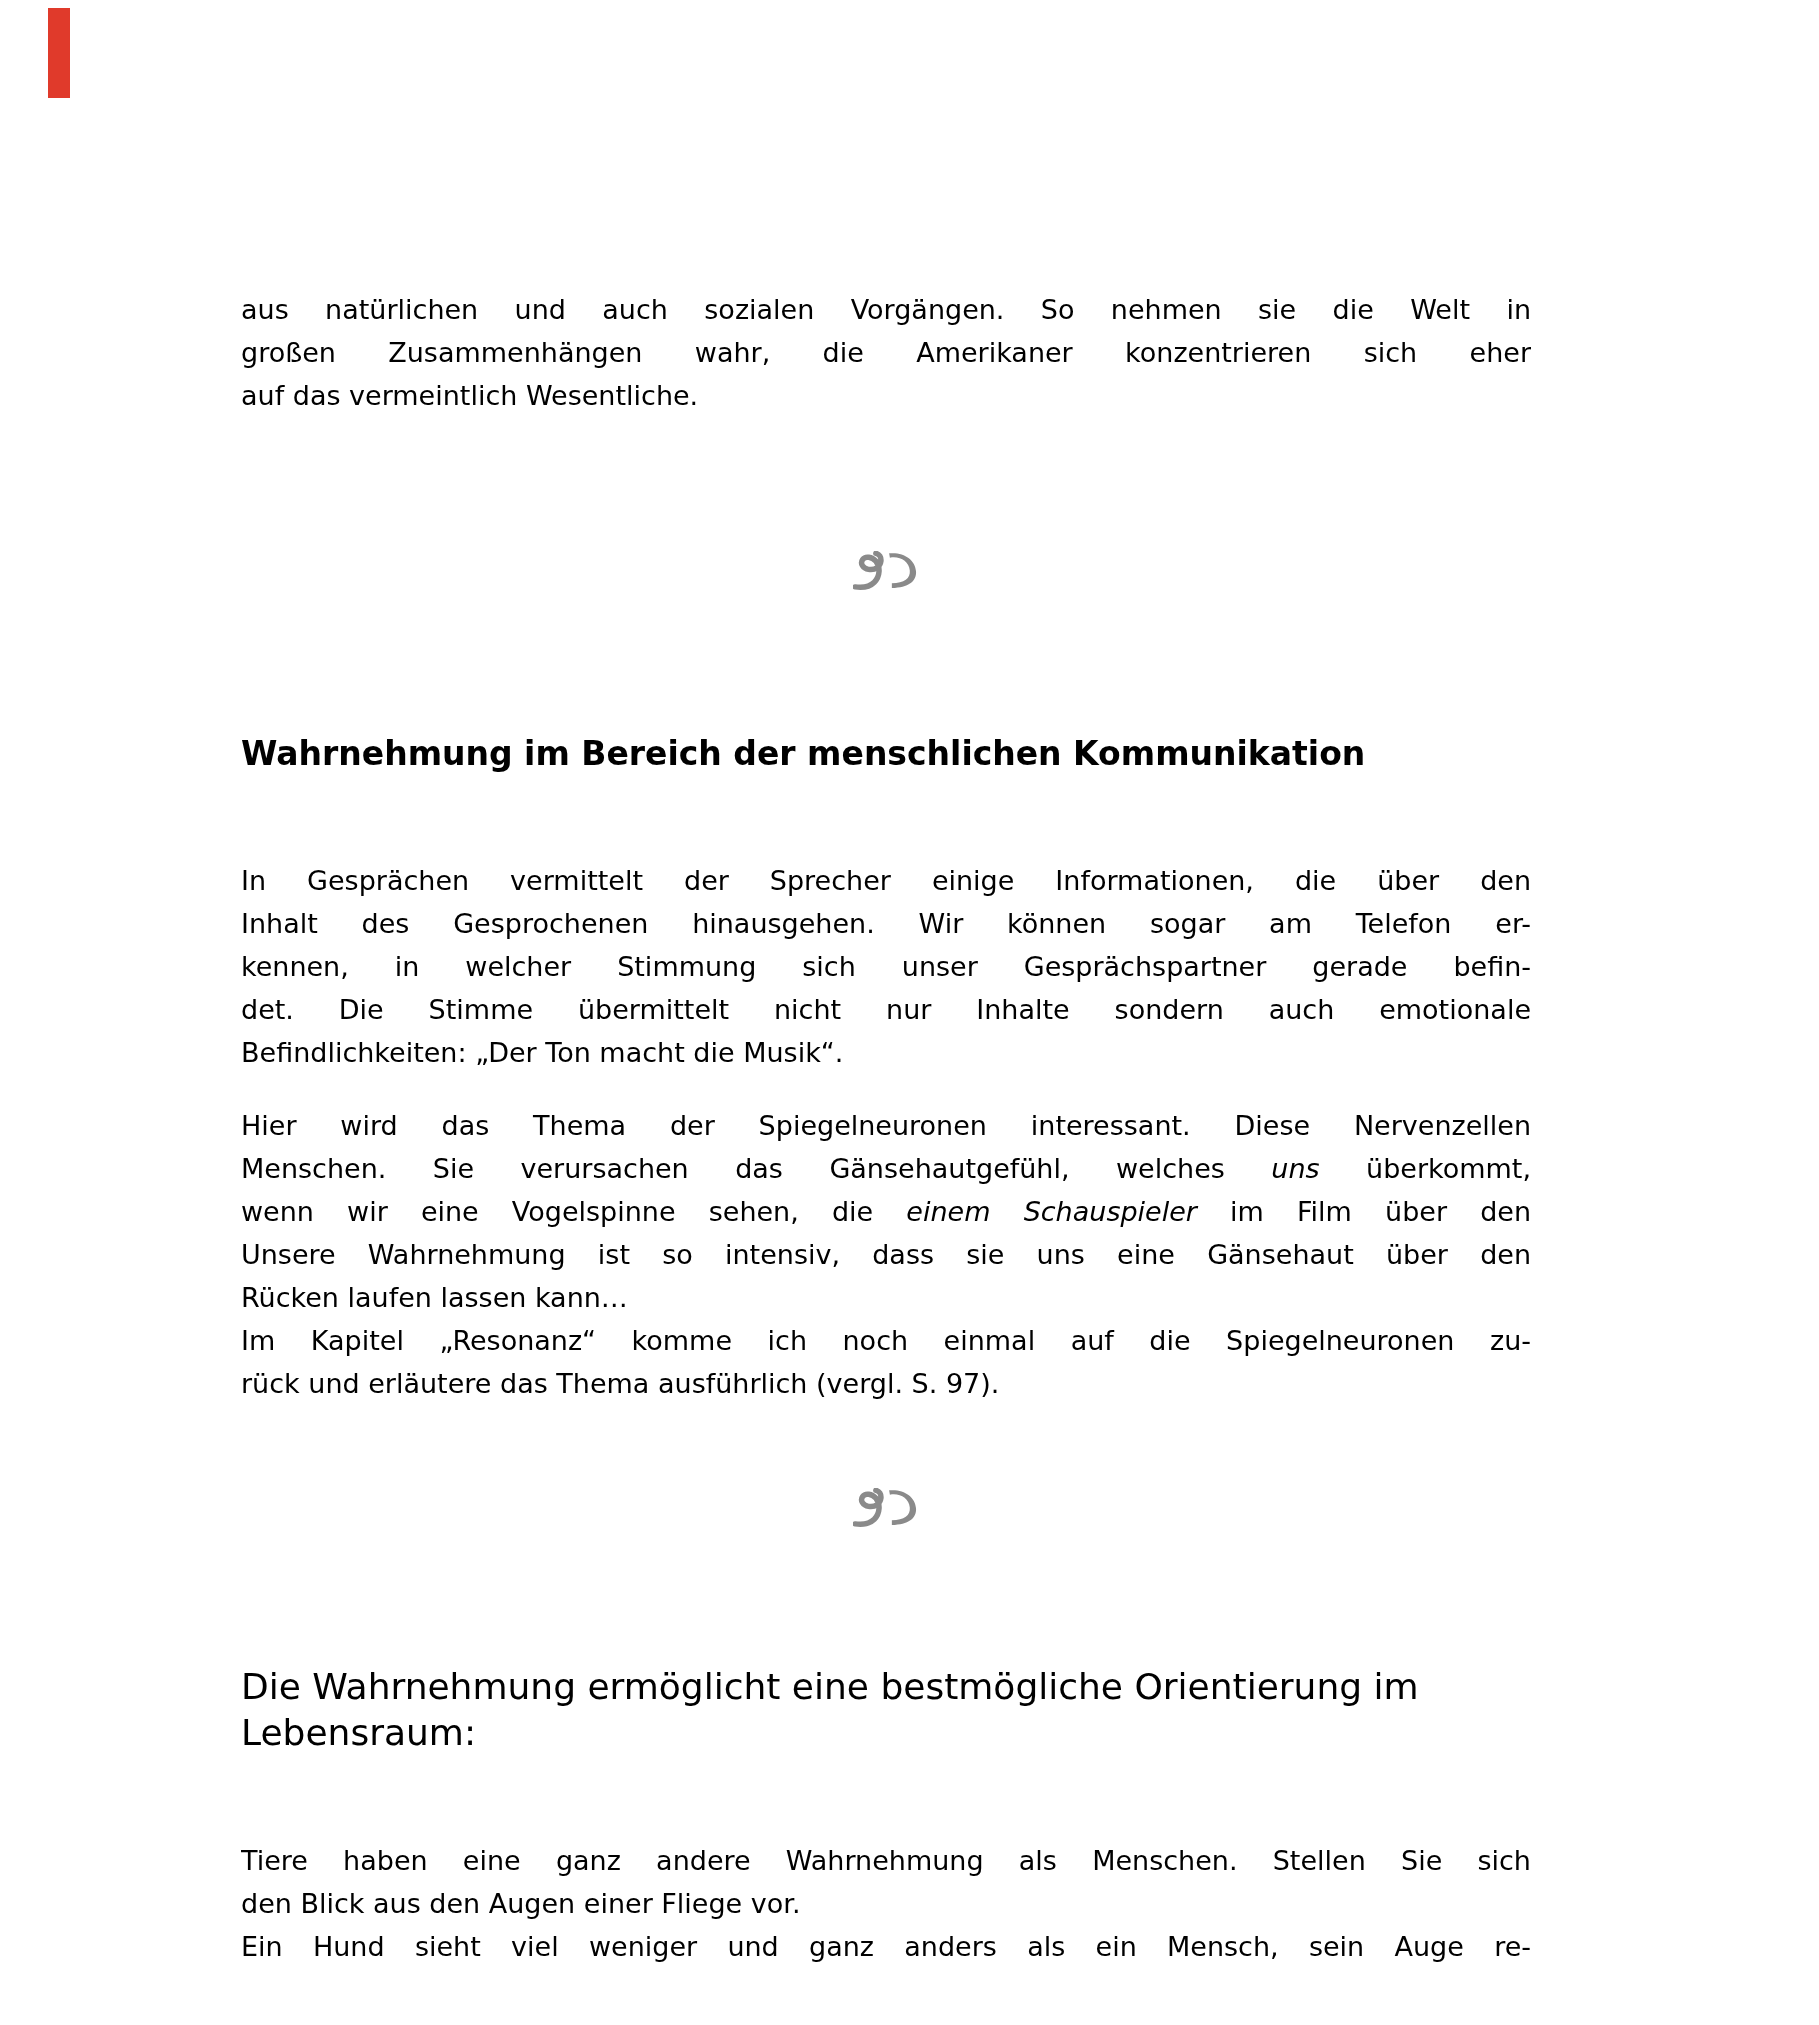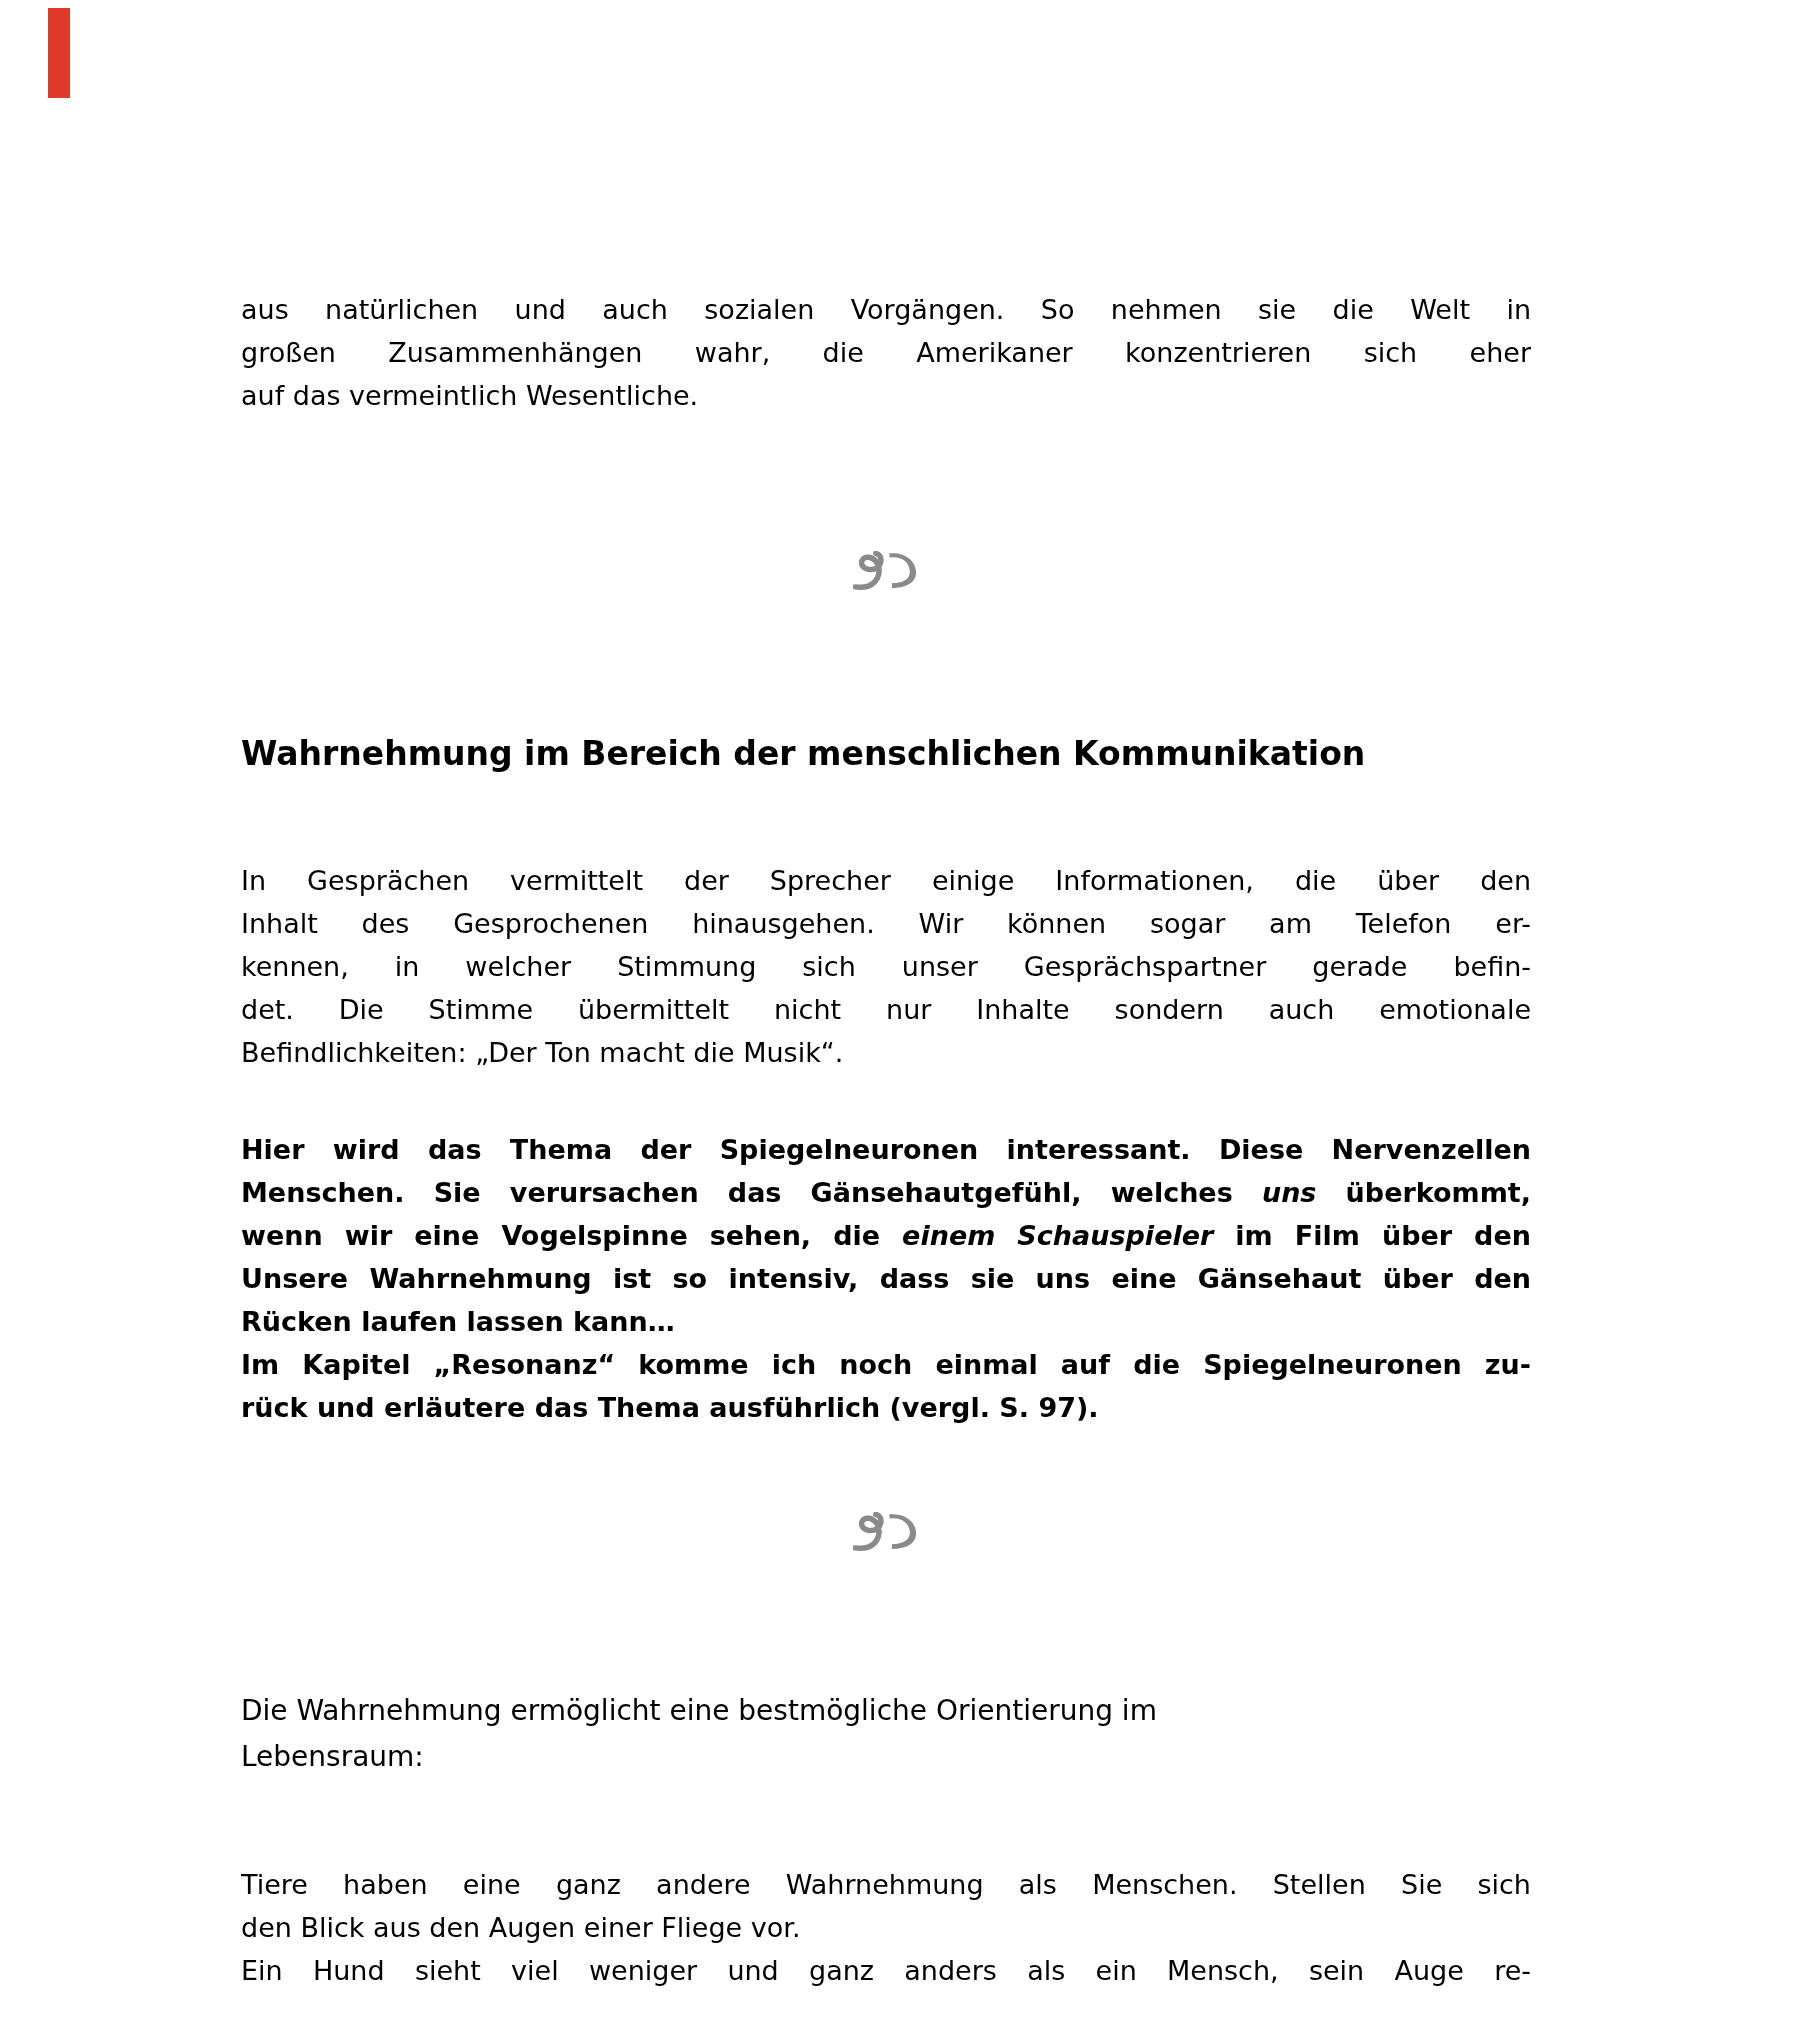--- a/index.html
+++ b/index.html
@@ -22,39 +22,39 @@
     background: #e03a2b;
   }
   #content {
     position: absolute;
     left: 241px;
     top: 288px;
     width: 1290px;
   }
   .para     { font-size: 27px; line-height: 43px; font-weight: normal; }
   .heading  { font-size: 33px; line-height: 43px; font-weight: bold; }
-  .subheading { font-size: 28px; line-height: 46px; font-weight: normal; }
+  .subheading { font-size: 36px; line-height: 46px; font-weight: normal; }
   .line { text-align: justify; text-align-last: justify; overflow: hidden; }
   .para .line, .heading .line { height: 43px; }
   .subheading .line { height: 46px; }
   .line.last { text-align: center; text-align-last: left; }
   .it { font-style: italic; }
   .ornament {
     height: 39px;
     display: flex;
     justify-content: center;
     align-items: center;
     color: #8a8a8a;
   }
   .ornament svg { display: block; }
   
   #content > :nth-child(2) { margin-top: 134px; } 
   #content > :nth-child(3) { margin-top: 142px; } 
   #content > :nth-child(4) { margin-top: 84px; }
-  #content > :nth-child(5) { margin-top: 54px; font-weight: bold; }
+  #content > :nth-child(5) { margin-top: 30px; }
   #content > :nth-child(6) { margin-top: 83px; } 
   #content > :nth-child(7) { margin-top: 137px; } 
   #content > :nth-child(8) { margin-top: 83px; }
   #content > :nth-child(9) { margin-top: 41px; }
 </style>
 </head>
 <body>
 
 <div id="page" style="background: rgb(255, 255, 255); color: rgb(0, 0, 0);">
   <div id="red-marker" style="background: rgb(224, 58, 43);"></div>

